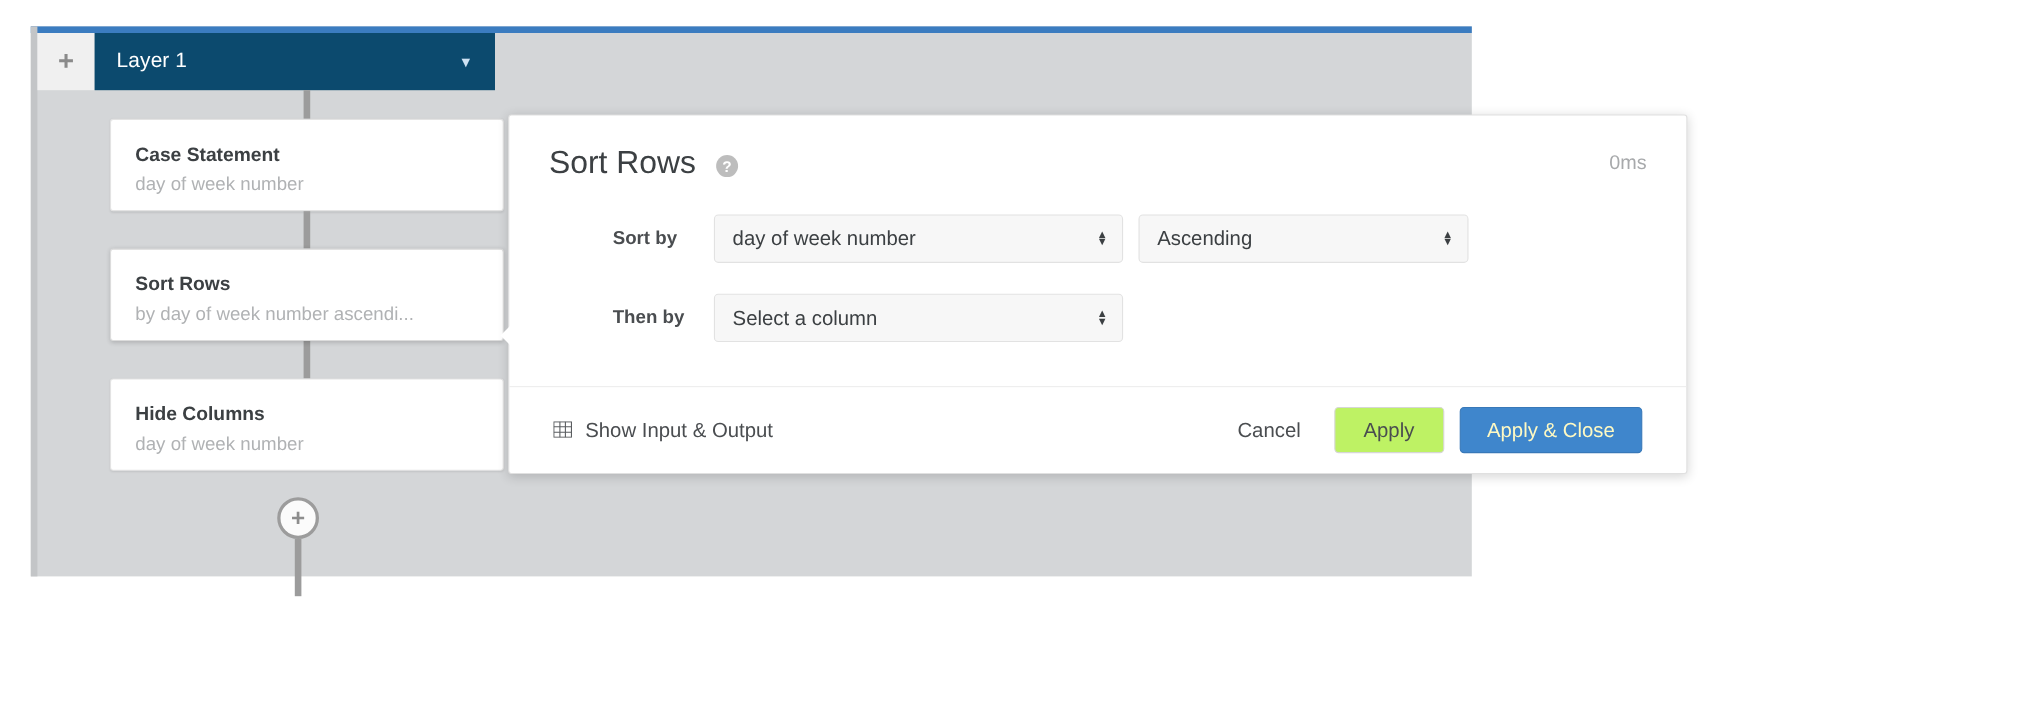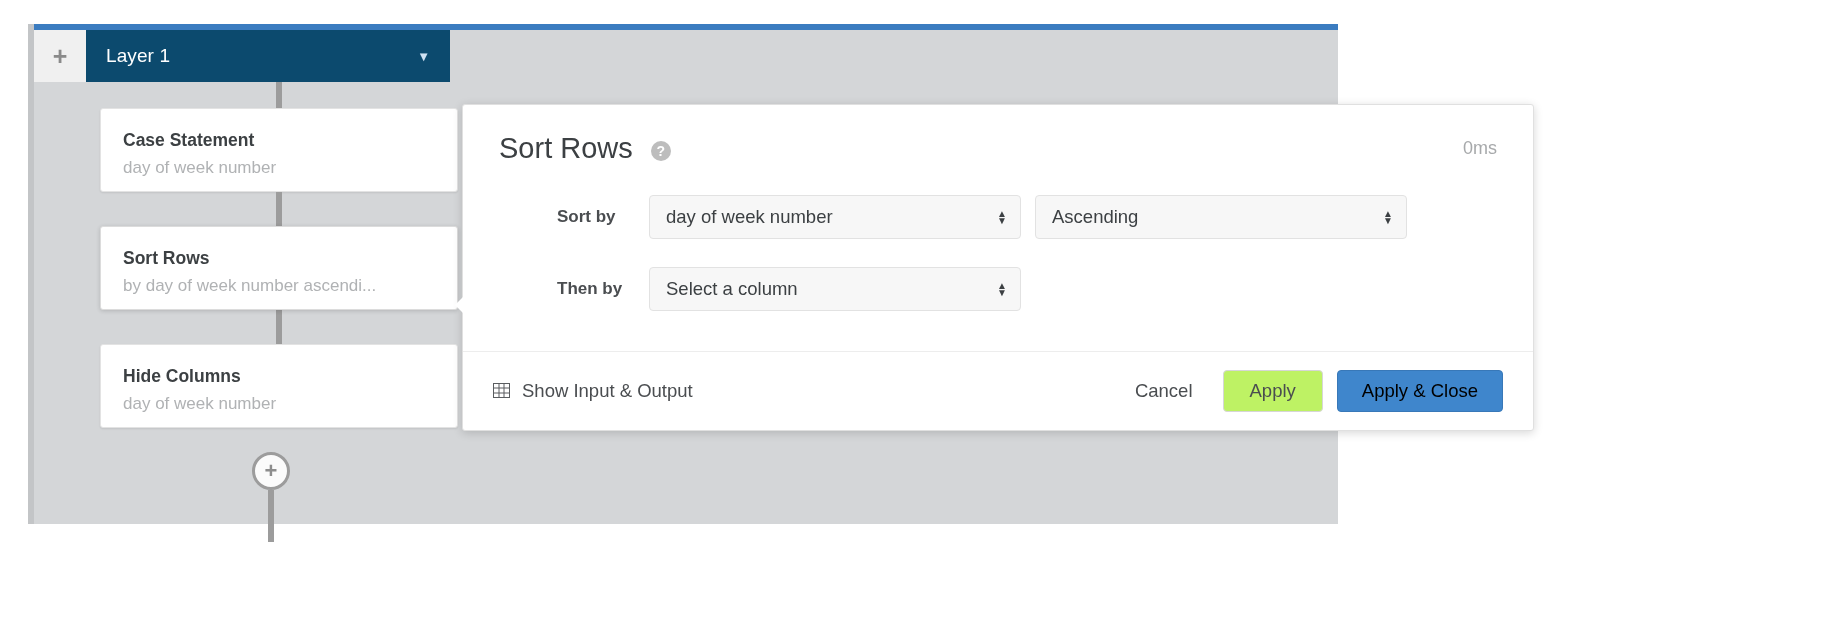--- a/index.html
+++ b/index.html
@@ -247,36 +247,36 @@
     box-sizing: border-box;
     display: flex;
     align-items: center;
     padding: 0 40px 0 16px;
     font-size: 18.5px;
     color: #3c4043;
     cursor: pointer;
     white-space: nowrap;
   }
   .select.wide      { width: 372px; }
-  .select.order     { width: 372px; margin-left: 14px; }
+  .select.order     { width: 300px; margin-left: 14px; }
   .select .stepper {
     position: absolute;
     right: 13px;
     top: 50%;
     transform: translateY(-50%);
     display: flex;
     flex-direction: column;
     line-height: 7px;
     font-size: 10px;
     color: #3c4043;
   }
 
   #panel-footer {
     border-top: 1px solid #ededed;
-    padding: 18px 30px;
+    padding: 18px 40px;
     display: flex;
     align-items: center;
     justify-content: center;
   }
   #show-io {
     display: flex;
     align-items: center;
     font-size: 18.5px;
     color: #4a4d50;
     cursor: pointer;
@@ -310,21 +310,21 @@
     padding: 0 22px;
   }
   #apply-button {
     color: #4a4d50;
     background: #bef264;
     border: 1px solid #d6d6d6;
     padding: 0 26px;
     margin-left: 8px;
   }
   #apply-close-button {
-    color: #000000;
+    color: #fef9c3;
     background: #3f86cc;
     border: 1px solid #3878b8;
     padding: 0 24px;
     margin-left: 14px;
   }
 </style>
 </head>
 <body>
 
 <div id="canvas"></div>

